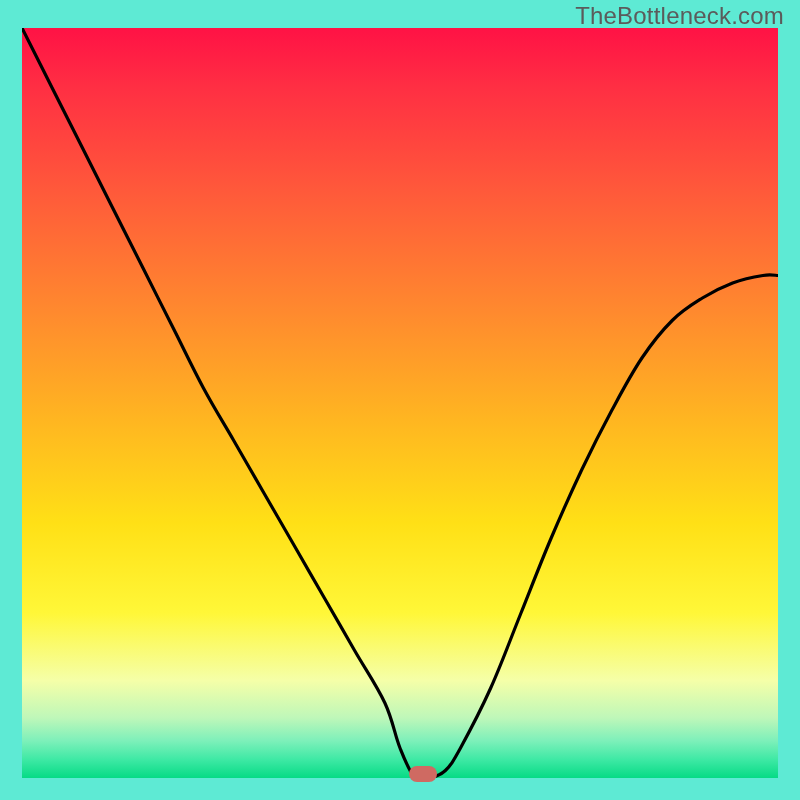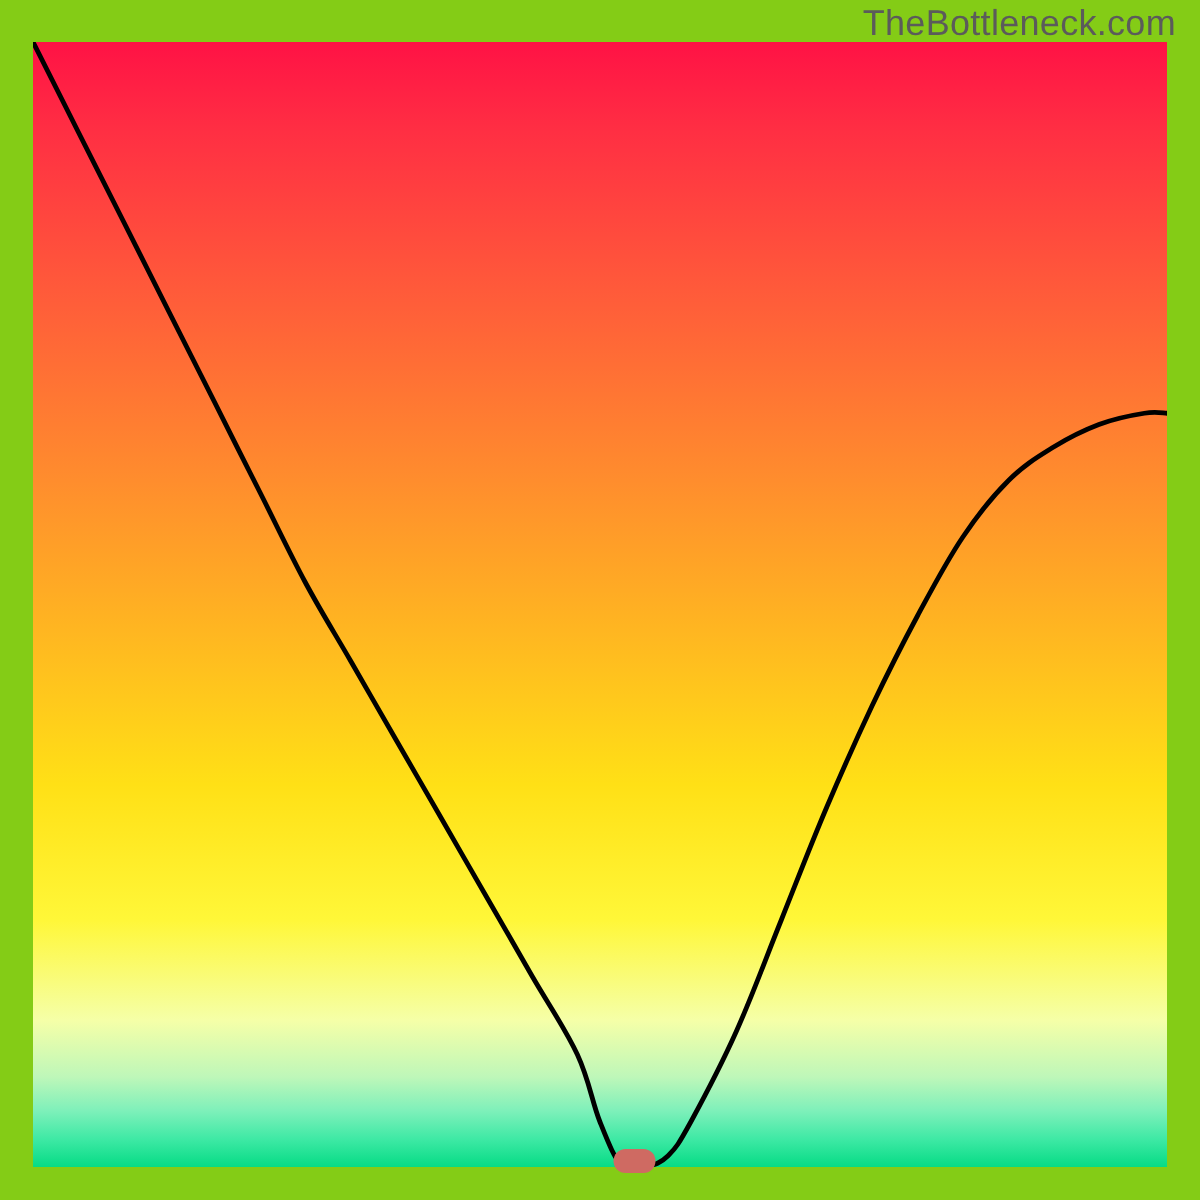--- a/index.html
+++ b/index.html
@@ -7,21 +7,21 @@
     padding: 0;
     width: 800px;
     height: 800px;
     background: #000;
     overflow: hidden;
   }
   .frame {
     position: relative;
     width: 800px;
     height: 800px;
-    background: #84cc16;
+    background: #5eead4;
   }
   .watermark {
     position: absolute;
     top: 2px;
     right: 16px;
     font-family: Arial, Helvetica, sans-serif;
     font-size: 24px;
     font-weight: 500;
     color: #5b5b5b;
     letter-spacing: 0.2px;

